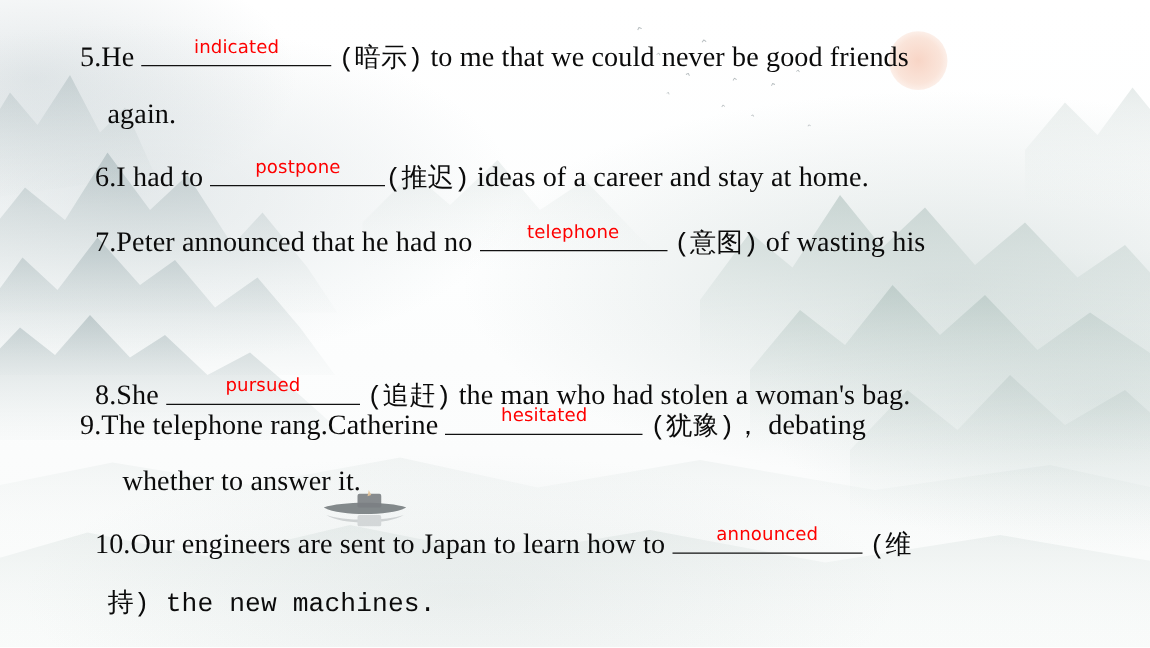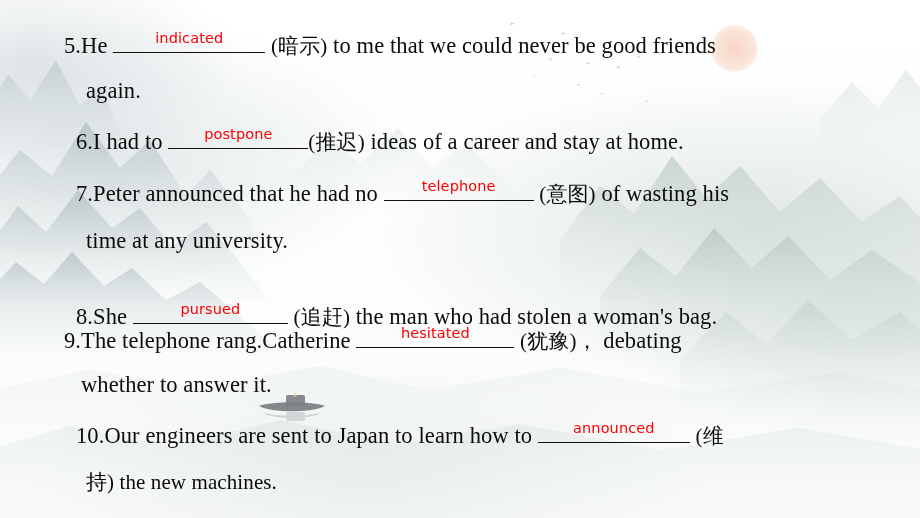--- a/index.html
+++ b/index.html
@@ -83,21 +83,21 @@
     position: absolute;
     left: 50%;
     transform: translateX(-50%);
     bottom: 0.42em;
     color: #fe0000;
     font-family: "DejaVu Sans", "Liberation Sans", sans-serif;
     font-size: 14.5px;
     letter-spacing: 0.1px;
     white-space: nowrap;
   }
-  .cn { font-family: Liberation Serif, serif; font-size: 21px; }
+  .cn { font-family: Liberation Mono, monospace; font-size: 21px; }
 </style>
 </head>
 <body>
 
 <div id="slide">
 
   <div class="bg-layer bg-base"></div>
 
   <svg class="bg-layer mountains" width="920" height="518" viewBox="0 0 920 518">
     <defs>
@@ -194,42 +194,39 @@
     </div>
 
     <div class="line" style="left:76px; top:178px;">
       <span>7.Peter announced that he had no</span>
       <span class="blank" style="width:150px;">
         <span class="answer">telephone</span>
       </span>
       <span class="cn">(意图)</span>
       <span>of wasting his</span>
     </div>
-    <div class="line" style="left:86px; top:228px;">
-      <span>time at any university.</span>
-    </div>
 
     <div class="line" style="left:76px; top:274px;">
       <span>8.She</span>
       <span class="blank" style="width:155px;margin-top:27px;">
         <span class="answer">pursued</span>
       </span>
       <span class="cn">(追赶)</span>
       <span>the man who had stolen a woman's bag.</span>
     </div>
 
     <div class="line" style="left:64px; top:325px;">
       <span>9.The telephone rang.Catherine</span>
       <span class="blank" style="width:158px;">
         <span class="answer">hesitated</span>
       </span>
       <span class="cn">(犹豫)，</span>
       <span>debating</span>
     </div>
-    <div class="line" style="left:81px; top:372px;">
+    <div class="line" style="left:98px; top:372px;">
       <span>whether to answer it.</span>
     </div>
 
     <div class="line" style="left:76px; top:420px;">
       <span>10.Our engineers are sent to Japan to learn how to</span>
       <span class="blank" style="width:152px;">
         <span class="answer">announced</span>
       </span>
       <span class="cn">(维</span>
     </div>

